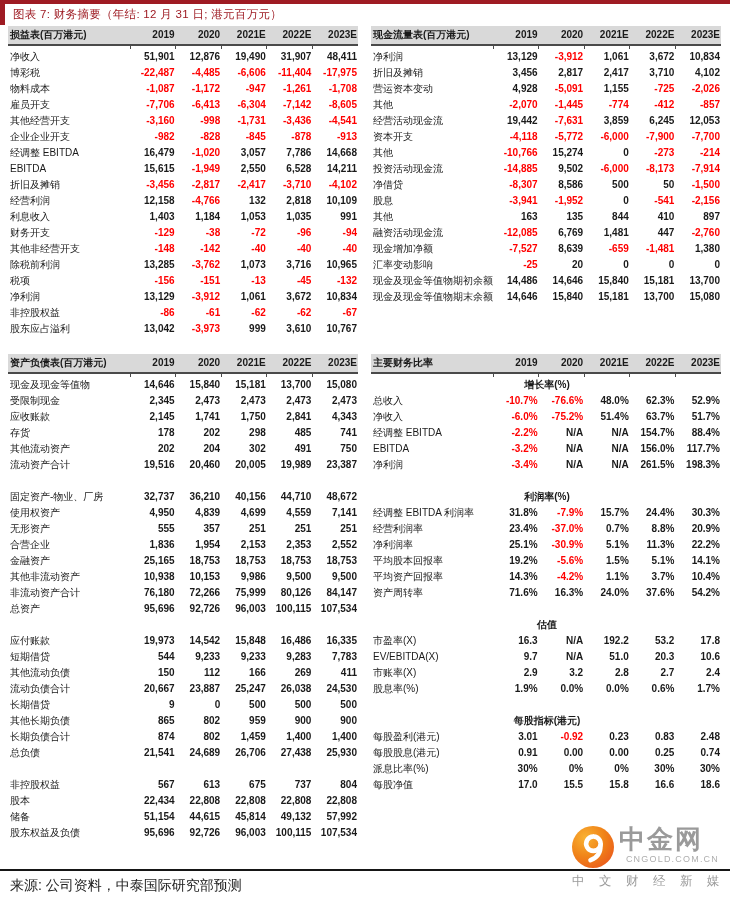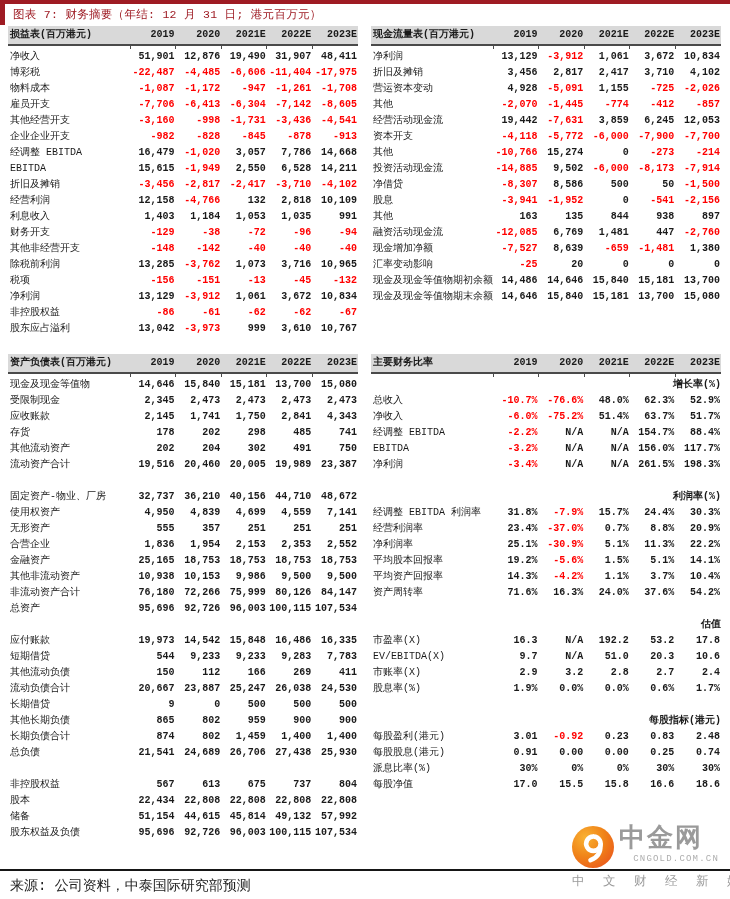--- a/index.html
+++ b/index.html
@@ -1,18 +1,18 @@
 <!DOCTYPE html>
 <html><head>
 <meta charset="utf-8">
 <style>
   html,body { margin:0; padding:0; background:#ffffff; }
   .page {
     position:relative; width:730px; height:899px; background:#ffffff;
-    font-family:Liberation Mono, monospace; color:#1a1a1a; overflow:hidden;
+    font-family:Liberation Sans, sans-serif; color:#1a1a1a; overflow:hidden;
   }
   .top-bar { height:4px; background:#9e1b23; }
   .title-row {
     height:21px; line-height:21px; border-left:5px solid #9e1b23;
     padding-left:8px; color:#9e1b23; font-size:11.5px; letter-spacing:0.3px;
   }
   .columns { display:flex; gap:13px; padding:0 8px; margin-top:1px; }
   .col { width:350px; flex:0 0 350px; }
   .sec-top { height:312px; margin-bottom:16px; }
   table { border-collapse:collapse; width:100%; table-layout:fixed; }
@@ -23,21 +23,21 @@
   }
   tr.hdr td {
     background:#d9d9d9; font-weight:bold; height:18px; line-height:18px;
     border-bottom:2px solid #4a4a4a; font-size:10px;
   }
   tr.tick td { height:3px; line-height:3px; }
   tr.tick td.t { border-right:1px solid #4a4a4a; }
   td.lbl { text-align:left; padding-left:2px; }
   td.val { text-align:right; padding-right:1px; font-weight:bold; }
   td.val.neg { color:#ff0000; }
-  tr.subhdr td { font-weight:bold; text-align:right; padding-left:2px; }
+  tr.subhdr td { font-weight:bold; text-align:center; padding-left:2px; }
   tr.gap td { height:16px; }
   .bottom-rule { position:absolute; left:0; right:0; top:869px; border-top:2px solid #161616; z-index:1; }
   .source { position:absolute; left:10px; top:877px; font-size:14px; color:#222; z-index:2;text-align:right; }
   .logo { position:absolute; left:572px; top:824px; width:150px; display:flex; flex-wrap:wrap; z-index:2; }
   .logo-mark { width:42px; height:42px; flex:0 0 42px; margin-top:2px; border-radius:50%;
     background: radial-gradient(circle at 32% 28%, #f9b233 0%, #f08419 45%, #e8491d 100%);
     position:relative; z-index:3; }
   .logo-mark svg { position:absolute; left:0; top:0; }
   .logo-right { margin-left:5px; width:100px; }
   .logo-name { font-size:26px; line-height:30px; font-weight:bold; color:#9a9a9a; letter-spacing:2px; }
@@ -592,21 +592,21 @@
                 <td class="val neg">-1,952</td>
                 <td class="val">0</td>
                 <td class="val neg">-541</td>
                 <td class="val neg">-2,156</td>
               </tr>
               <tr>
                 <td class="lbl">其他</td>
                 <td class="val">163</td>
                 <td class="val">135</td>
                 <td class="val">844</td>
-                <td class="val">938</td>
+                <td class="val">410</td>
                 <td class="val">897</td>
               </tr>
               <tr>
                 <td class="lbl">融资活动现金流</td>
                 <td class="val neg">-12,085</td>
                 <td class="val">6,769</td>
                 <td class="val">1,481</td>
                 <td class="val">447</td>
                 <td class="val neg">-2,760</td>
               </tr>

